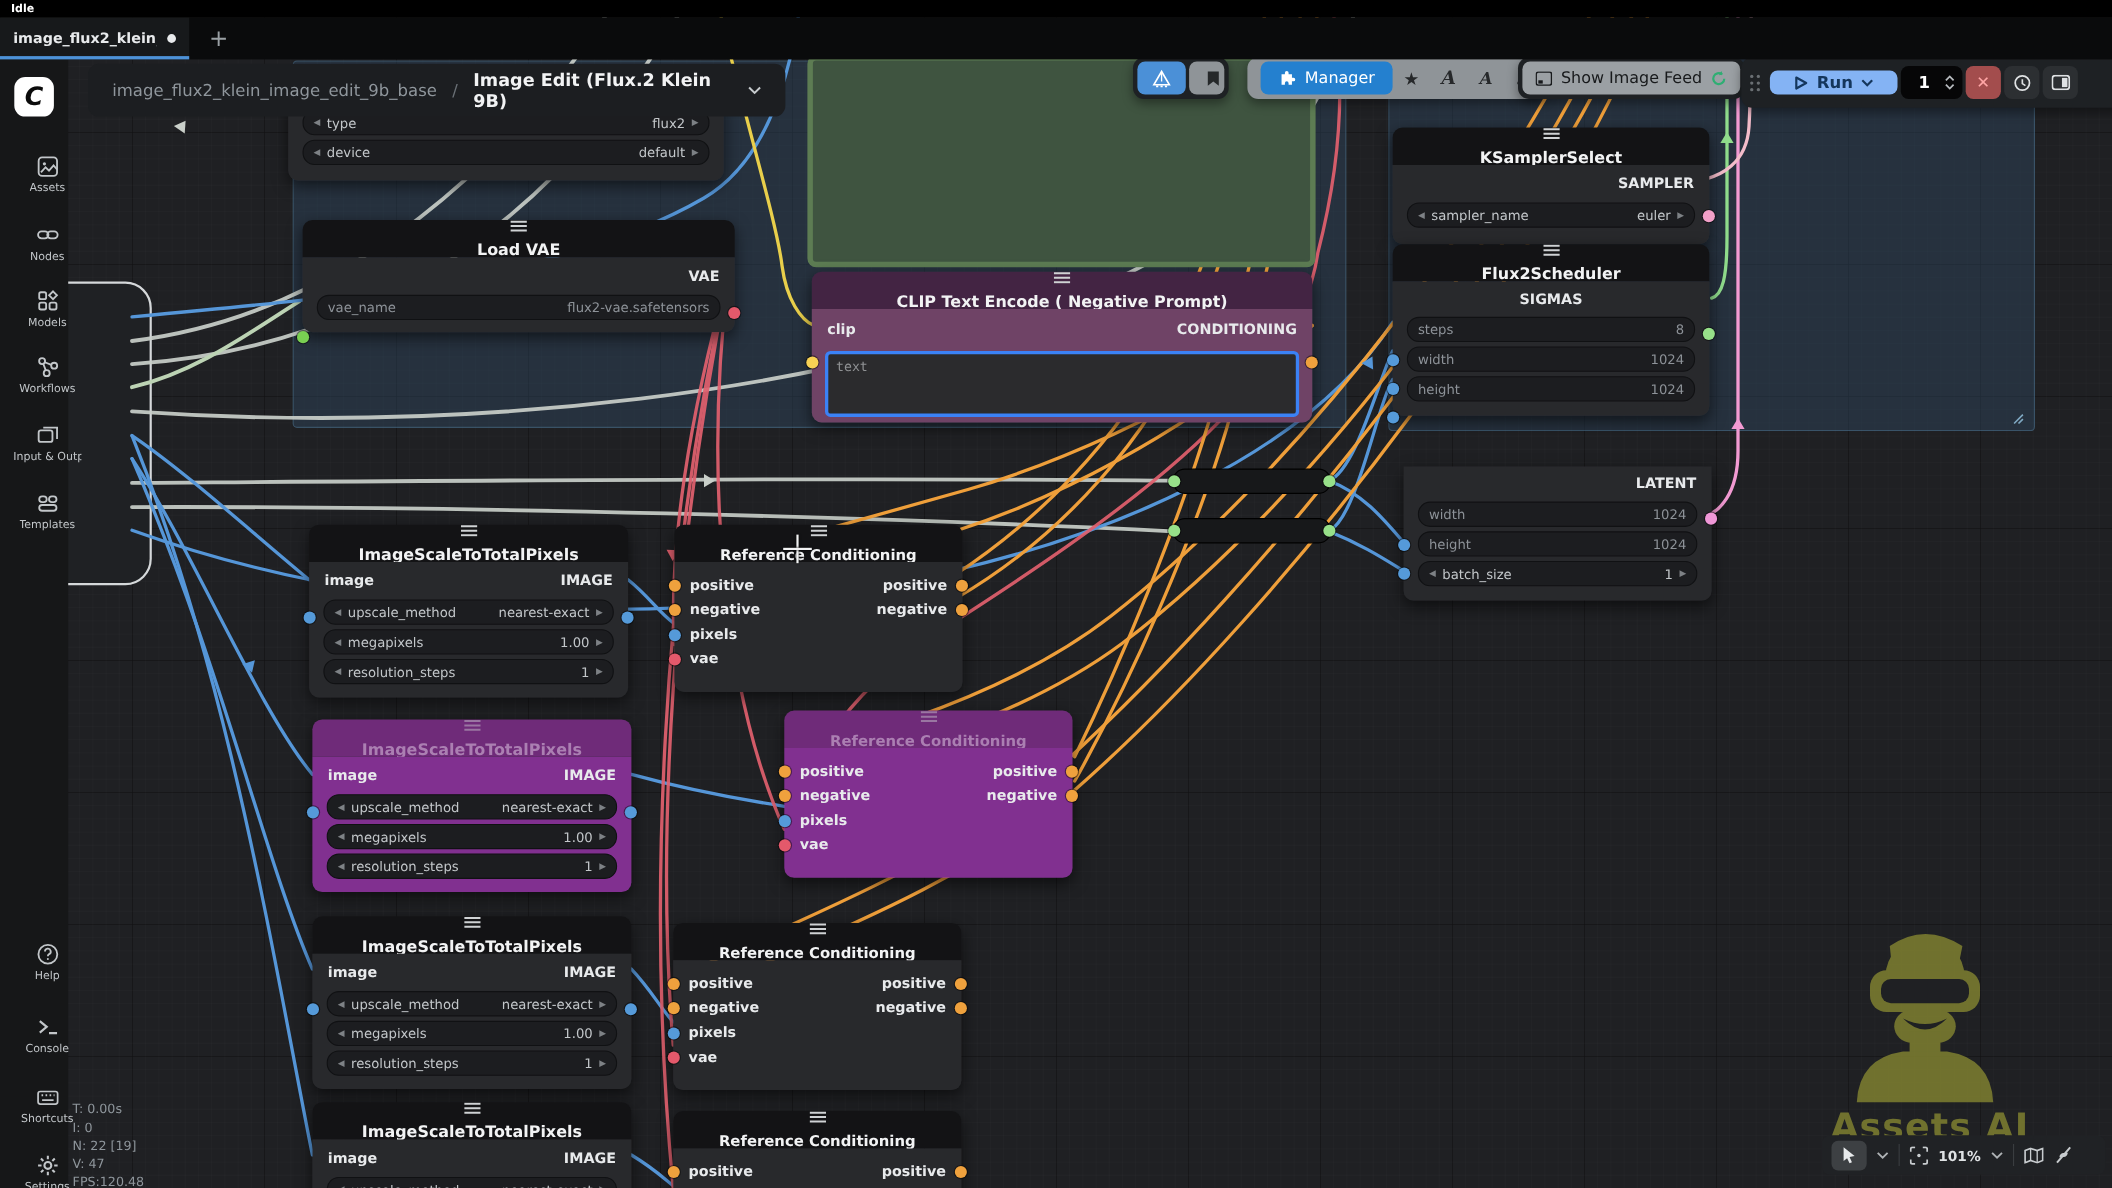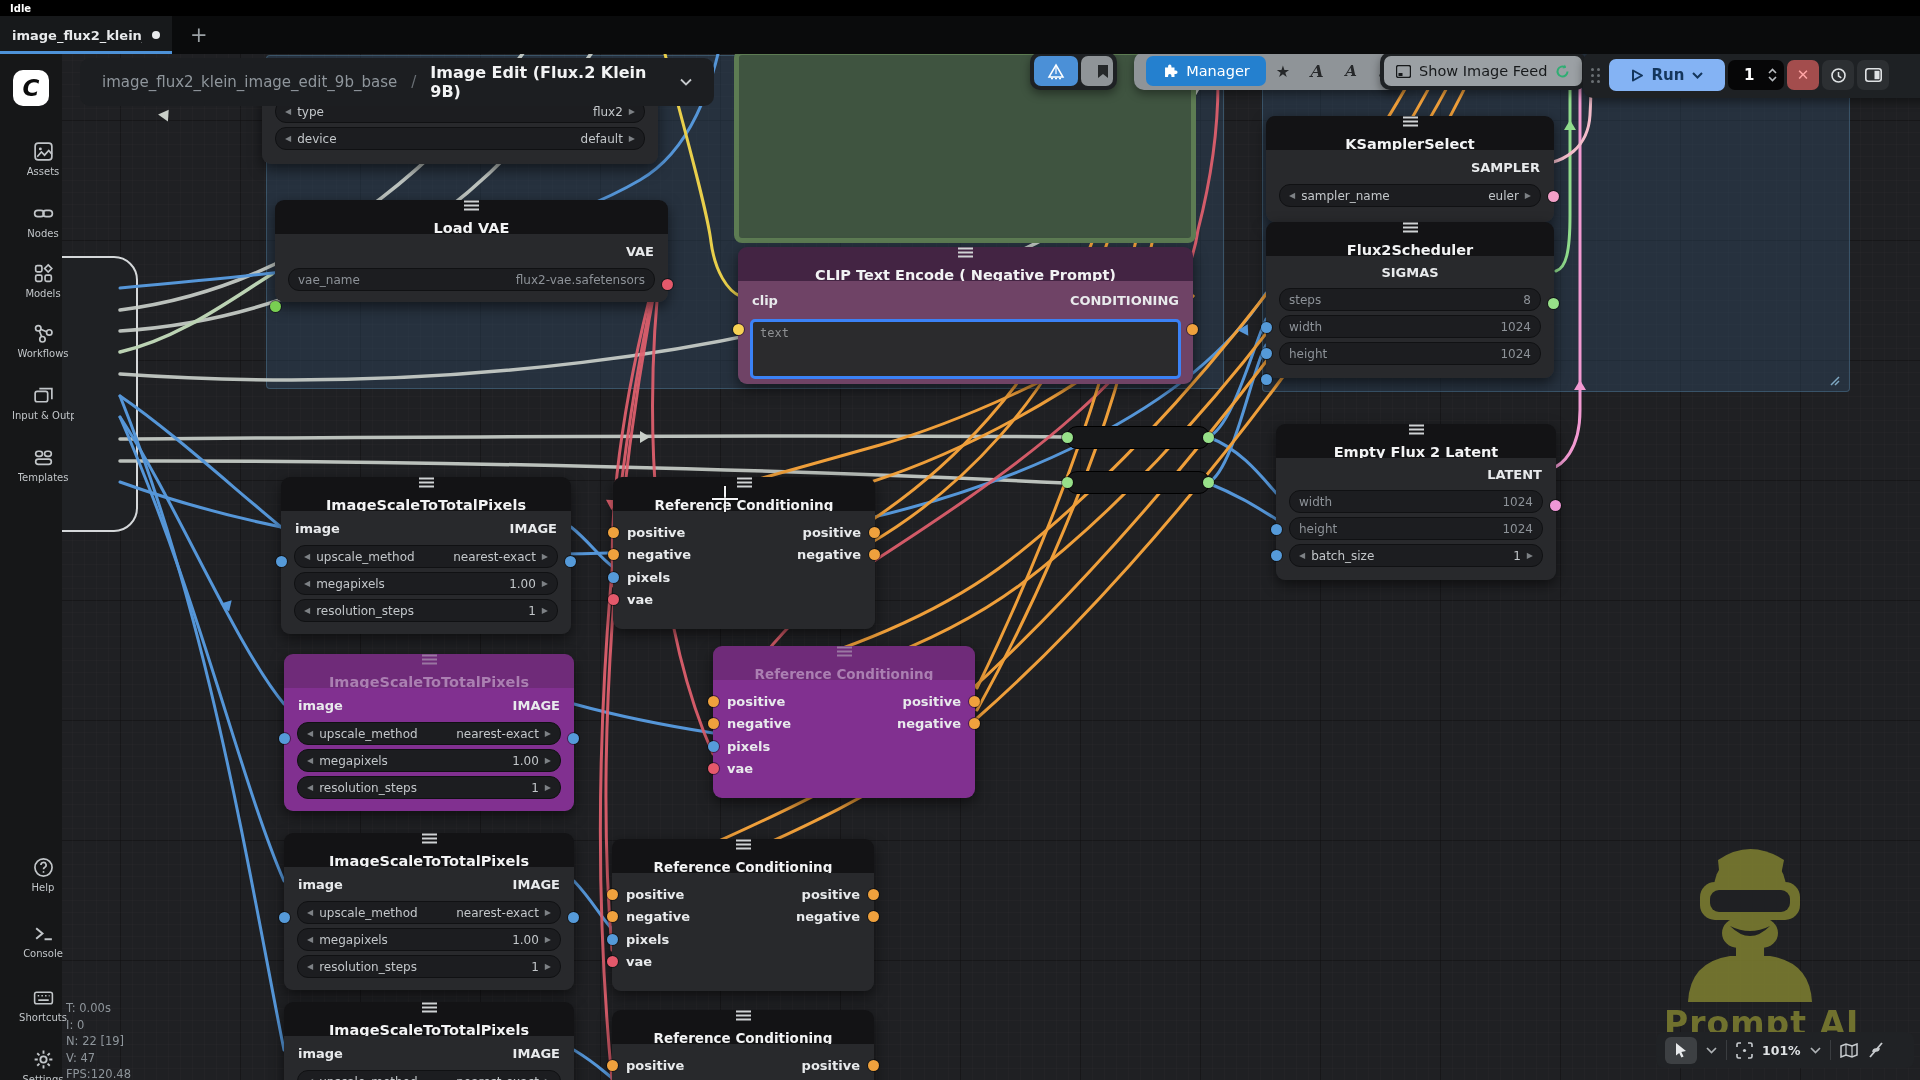--- a/index.html
+++ b/index.html
@@ -81,21 +81,21 @@
   .crumb .s{color:#6a7076;font-size:15px;}
   .crumb .b{color:#f2f3f4;font-size:16px;font-weight:bold;}
   
   .tbar{position:absolute;background:#1e2124;border-radius:10px;display:flex;align-items:center;padding:4px;gap:3px;box-shadow:0 4px 10px rgba(0,0,0,.4);}
   .btn{border-radius:7px;display:flex;align-items:center;justify-content:center;gap:8px;box-sizing:border-box;}
   .graybar{background:#8f9498;padding-left:12px;}
   .mini{width:32px;height:30px;}
   
   .dots6{display:grid;grid-template-columns:3px 3px;grid-gap:3px;margin:0 6px 0 4px;}
   .dots6 i{width:3px;height:3px;border-radius:2px;background:#6a6f73;}
-  .runbtn{width:116px;height:32px;background:#84b3f4;color:#14365c;font-weight:bold;font-size:15px;}
+  .runbtn{width:116px;height:22px;background:#84b3f4;color:#14365c;font-weight:bold;font-size:15px;}
   .countbox{width:56px;height:30px;background:#060607;border-radius:7px;display:flex;align-items:center;justify-content:space-between;padding:0 7px 0 16px;box-sizing:border-box;}
   .countbox b{font-size:15px;color:#fff;}
   .xbtn{width:32px;height:30px;background:#a34d4d;color:#ffa5a5;font-weight:bold;font-size:15px;}
   .darkbtn{background:#2c2f32;}
   
   .zoombar{position:absolute;left:1656px;top:1032px;width:258px;height:36px;background:#202225;border-radius:8px;
            display:flex;align-items:center;gap:9px;padding:0 9px;box-sizing:border-box;}
   .zoombar .div{width:1px;height:20px;background:#3a3d40;}
   .ptrbtn{width:32px;height:27px;background:#3d4043;border-radius:6px;display:flex;align-items:center;justify-content:center;}
   .zlabel{font-size:12.5px;color:#dfe2e4;font-weight:bold;}
@@ -379,28 +379,20 @@
               <span>height</span>
             </span>
             <span class="r">
               <span>1024</span>
             </span>
           </div>
       </div>
     </div>
 
     <div class="node" style="left:1276px;top:424px;width:280px;">
-      <div class="nh">
-          <span class="burger">
-            <svg width="15" height="11">
-              <path d="M0,1.5h15M0,5.5h15M0,9.5h15" stroke="#cfd2d4" stroke-width="1.8"></path>
-            </svg>
-          </span>
-          <span class="nt">Empty Flux 2 Latent</span>
-        </div>
       <div class="nb" style="height:110px;">
         <div class="iorow" style="justify-content:flex-end;height:24px;">
             <span>LATENT</span>
           </div>
         <span class="adot c-mag" style="right:-5px;top:42px;"></span>
         <span class="adot c-blue" style="left:-5px;top:66px;"></span>
         <span class="adot c-blue" style="left:-5px;top:92px;"></span>
         <div class="pill dim">
             <span class="l">
               <span>width</span>
@@ -801,21 +793,21 @@
           <circle cx="100" cy="58" r="36"></circle>
           <path d="M68,30 Q100,8 134,30 L130,50 L70,50 Z"></path>
           <rect x="50" y="52" width="100" height="38" rx="15"></rect>
           <rect x="72" y="88" width="56" height="30" rx="16"></rect>
           <rect x="86" y="108" width="28" height="22"></rect>
           <path d="M38,172 Q40,132 80,126 L120,126 Q160,132 162,172 Z"></path>
         </g>
         <rect x="60" y="60" width="80" height="22" rx="9" fill="#1f2023"></rect>
         <path d="M80,96 Q100,116 120,96 Q100,106 80,96" fill="#1f2023"></path>
       </svg>
-      <div class="wmt">Prompt AI</div>
+      <div class="wmt">Assets AI</div>
     </div>
 
     <div class="cross"></div>
   </div>
 
   <div class="crumb">
     <span class="a">image_flux2_klein_image_edit_9b_base</span>
     <span class="s">/</span>
     <span class="b">Image Edit (Flux.2 Klein 9B)</span>
     <span>

